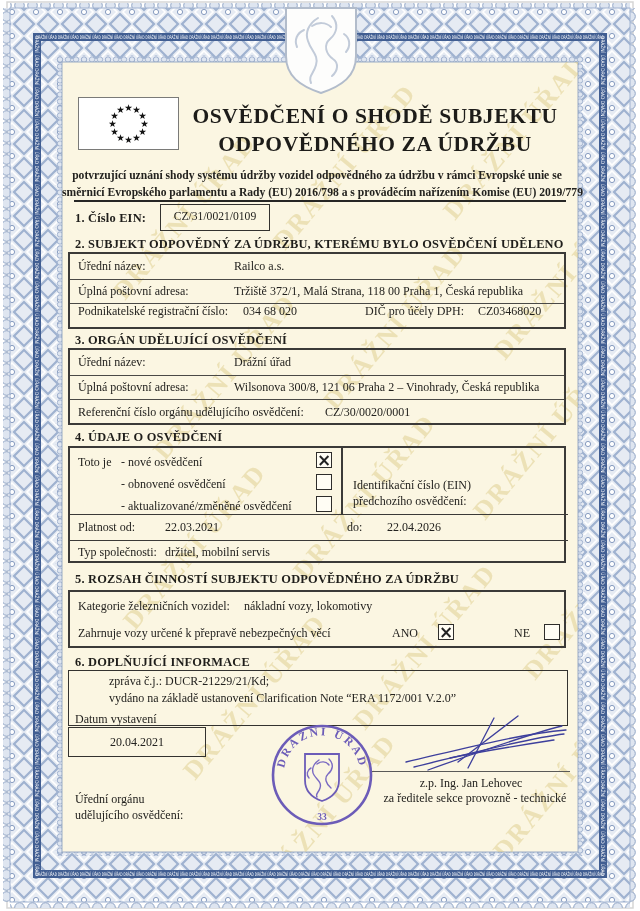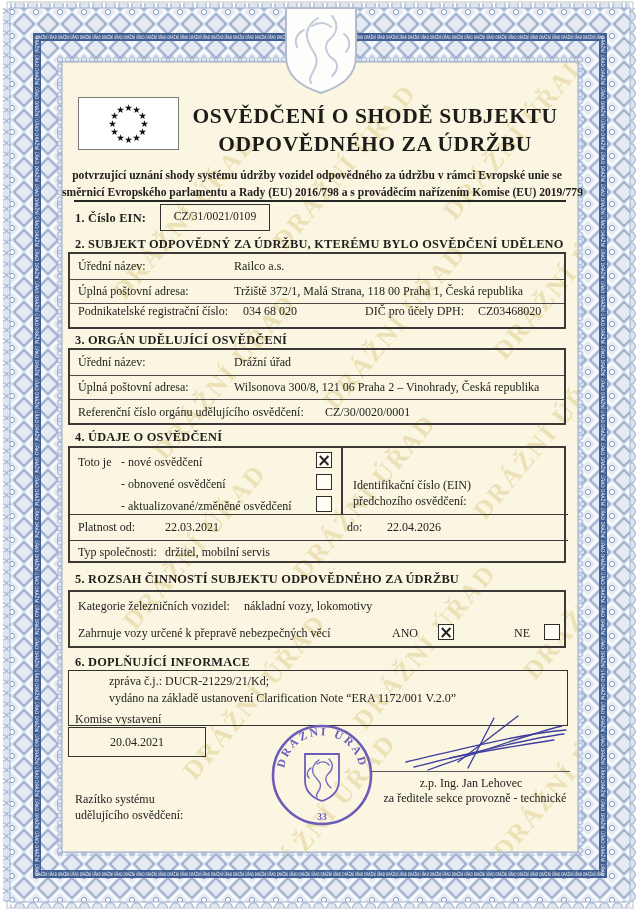--- a/index.html
+++ b/index.html
@@ -219,26 +219,26 @@
     </div>
   </div>
 
   <div class="abs hdr" style="left:75px;top:655px;">6. DOPLŇUJÍCÍ INFORMACE</div>
   <div class="vbox" style="left:68px;top:670px;width:500px;height:56px;justify-content:flex-start;align-items:flex-start;padding-left:32px;">
     <div style="padding:2px 8px;">
       <div class="lbl" style="line-height:16.5px;">zpráva č.j.: DUCR-21229/21/Kd;</div>
       <div class="lbl" style="line-height:16.5px;">vydáno na základě ustanovení Clarification Note “ERA 1172/001 V.2.0”</div>
     </div>
   </div>
-  <div class="abs lbl" style="left:75px;top:712px;">Komise vystavení</div>
+  <div class="abs lbl" style="left:75px;top:712px;">Datum vystavení</div>
   <div class="vbox" style="left:68px;top:727px;width:138px;height:30px;">
     <span class="lbl">20.04.2021</span>
   </div>
 
-  <div class="abs lbl" style="left:75px;top:792px;">Razítko systému</div>
+  <div class="abs lbl" style="left:75px;top:792px;">Úřední orgánu</div>
   <div class="abs lbl" style="left:75px;top:808px;">udělujícího osvědčení:</div>
 
   <svg class="abs" style="left:269px;top:722px;" width="106" height="106" viewBox="0 0 106 106">
     <circle cx="53" cy="53" r="49" fill="none" stroke="#6c5cb8" stroke-width="2.6"></circle>
     <text font-family="Liberation Serif, serif" font-size="11.5" font-weight="700" fill="#6c5cb8" letter-spacing="2.5">
       <textPath href="#stampArc2" startOffset="50%" text-anchor="middle">DRÁŽNÍ ÚŘAD</textPath>
     </text>
     <path id="stampArc2" d="M 16 60 A 38 38 0 1 1 90 60" fill="none"></path>
     <path d="M 36 32 L 70 32 L 70 58 C 70 70 62 76 53 79 C 44 76 36 70 36 58 Z" fill="none" stroke="#6c5cb8" stroke-width="1.8"></path>
     <g fill="none" stroke="#7a6ac2" stroke-width="1.4" stroke-linecap="round">

